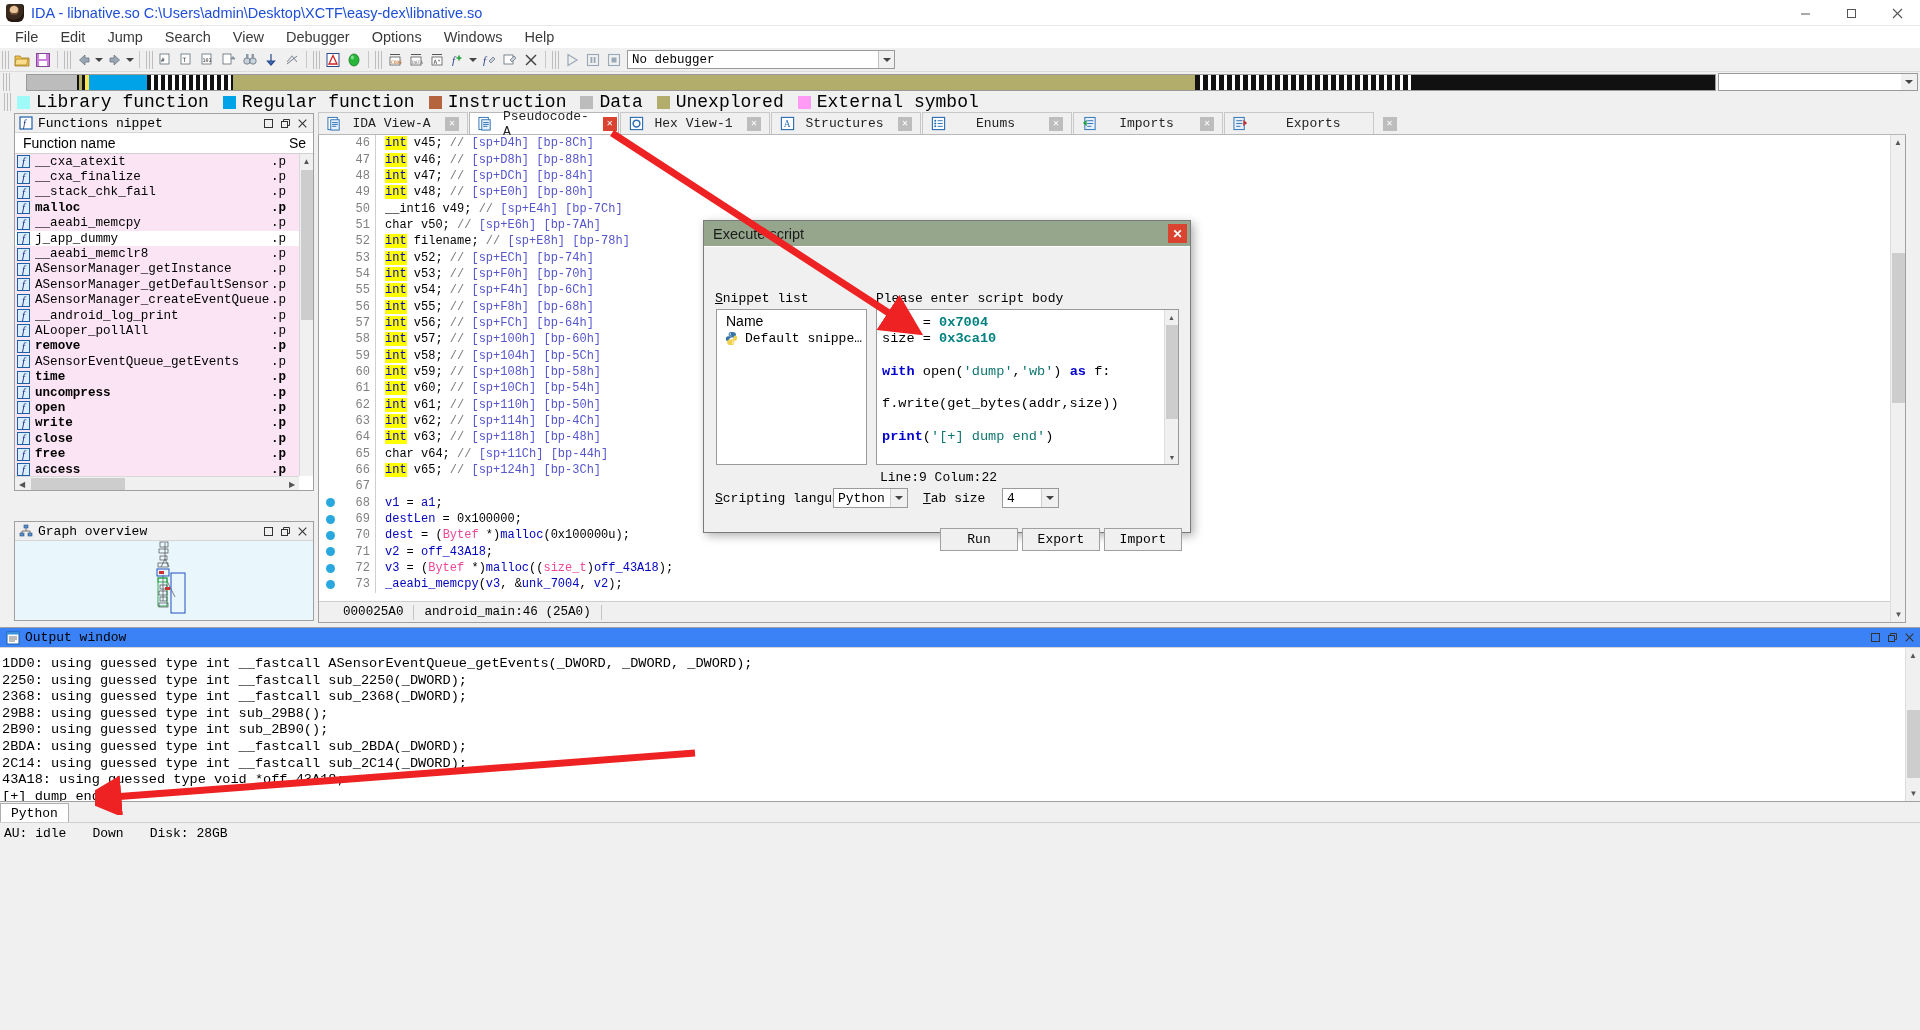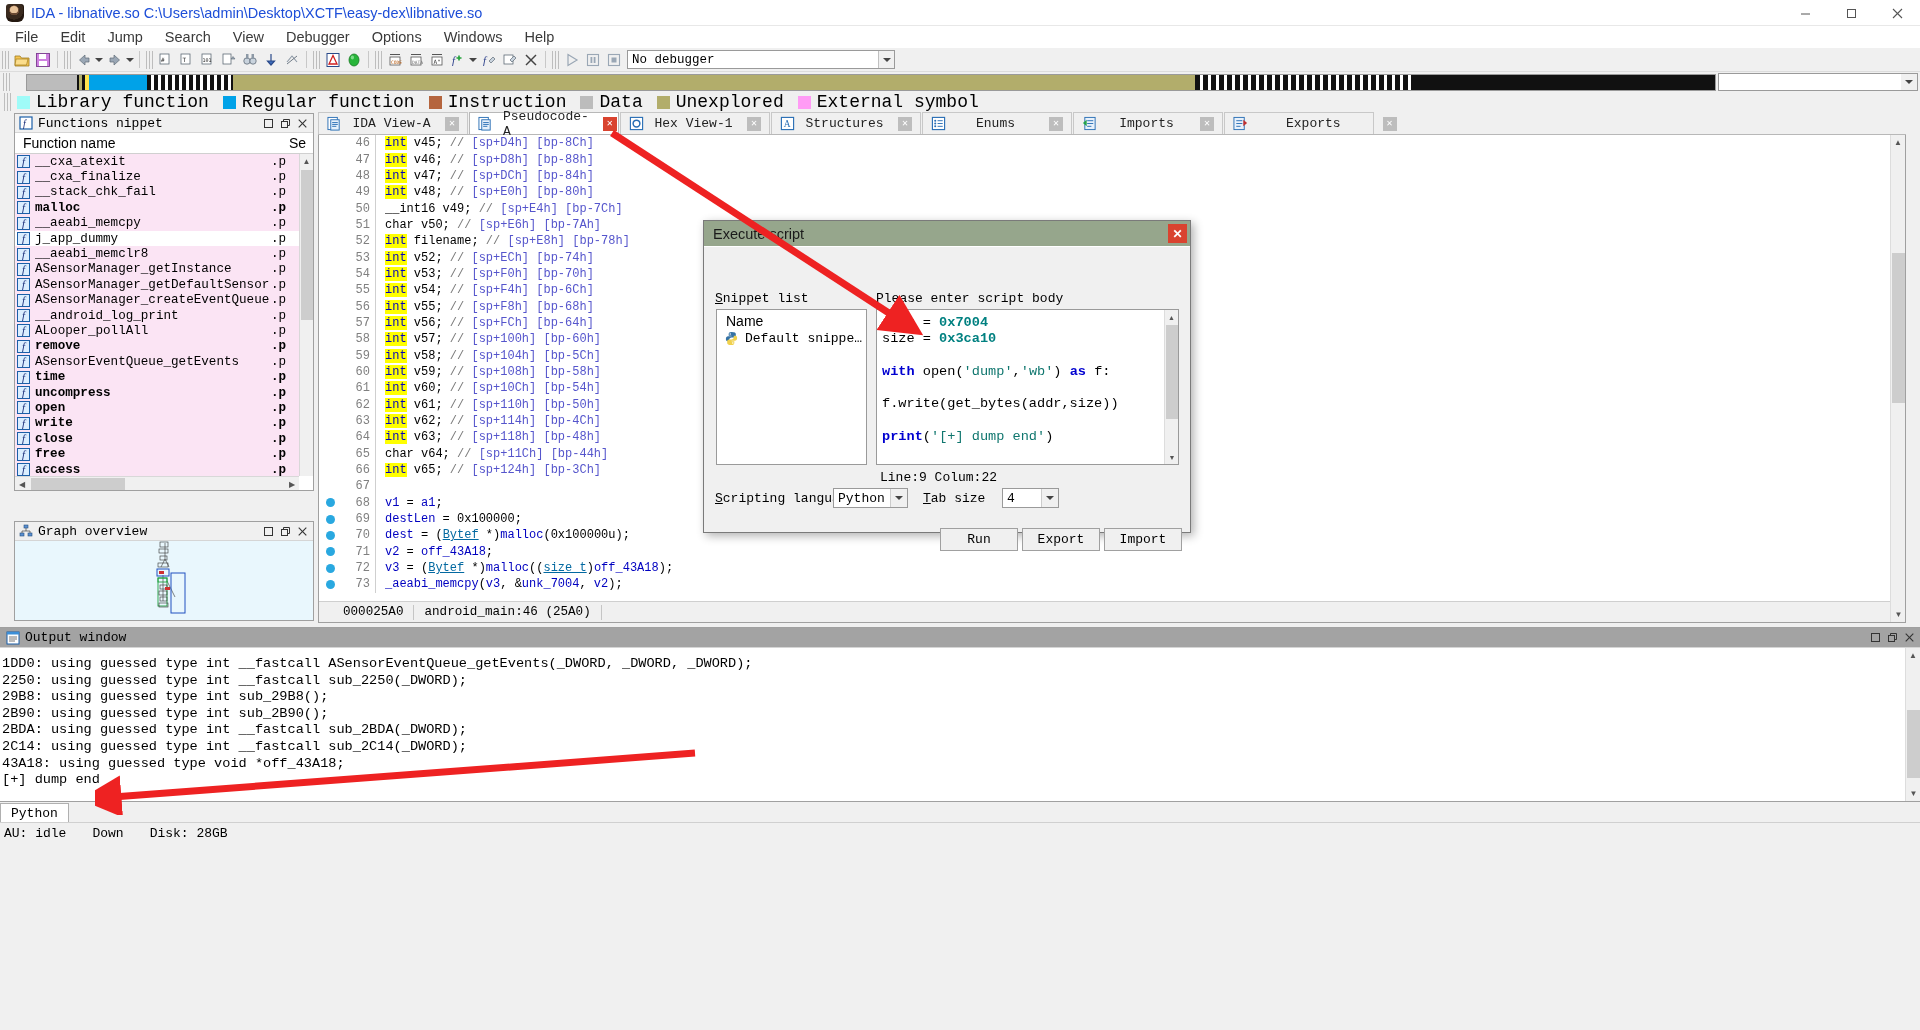--- a/index.html
+++ b/index.html
@@ -181,36 +181,36 @@
     background: #fff; border: 1px solid #a0a0a0; border-top: none; overflow: hidden;
   }
   .code-area { position: absolute; left: 0; top: 0; right: 15px; bottom: 22px; overflow: hidden;
     font-family: "Liberation Mono", monospace; font-size: 12px; }
   .code-line { display: flex; height: 16.35px; align-items: center; white-space: pre; }
   .bp-col { width: 22px; flex: none; display:flex; align-items:center; justify-content:center;}
   .bp-dot { width: 9px; height: 9px; border-radius: 50%; background: #29a8e0; }
   .ln-col { width: 34px; flex: none; text-align: right; color: #808080; padding-right: 5px; }
   .ln-sep { width: 1px; align-self: stretch; background: #cfcfcf; flex: none; margin-right: 9px;}
   .kw-hl { background: #ffff00; color: #0000c0; }
-  .kw { color: #0369a1; text-decoration: underline; }
+  .kw { color: #ec4899; }
   .cmt { color: #7a7a7a; }
   .addr { color: #5555cc; }
   .var { color: #0000c0; }
   .plain { color: #000; }
   .code-status {
     position: absolute; left: 0; bottom: 0; right: 15px; height: 21px;
     background: #f0f0f0; border-top: 1px solid #cfcfcf;
     font-family: "Liberation Mono", monospace; font-size: 12.6px;
     display: flex; align-items: center; padding-left: 24px; gap: 10px;
   }
   .code-status .sep { width:1px; height:15px; background:#c5c5c5; }
 
   
   #output-window { left: 0px; top: 627px; width: 1920px; height: 175px; border-left: none; border-right: none; }
-  .ow-hdr { height: 20px; background: #a3a3a3; display:flex; align-items:center;
+  .ow-hdr { height: 20px; background: #3b82f6; display:flex; align-items:center;
     font-family:"Liberation Mono",monospace; font-size:13px; padding-left:6px;
     border-bottom:1px solid #d5d5d5; position: relative;}
   .ow-body {
     position:absolute; left:0; top:20px; right:15px; bottom:0; background:#fff; overflow:hidden;
     font-family:"Liberation Mono",monospace; font-size:13.6px;
   }
   .ow-line { height: 16.6px; white-space: pre; padding-left: 2px; }
 
   
   .py-tabbar {
@@ -933,20 +933,21 @@
               <line x1=".7" y1=".7" x2="8.3" y2="8.3" stroke="#333" stroke-width="1.1"></line>
               <line x1="8.3" y1=".7" x2=".7" y2="8.3" stroke="#333" stroke-width="1.1"></line>
             </svg>
           </span>
       </span>
     </div>
     <div class="ow-body" id="output-log">
         <div class="ow-line" style="overflow: hidden; height: 8px; color: rgb(0, 0, 0);"></div>
         <div class="ow-line">1DD0: using guessed type int __fastcall ASensorEventQueue_getEvents(_DWORD, _DWORD, _DWORD);</div>
         <div class="ow-line">2250: using guessed type int __fastcall sub_2250(_DWORD);</div>
+        <div class="ow-line">2368: using guessed type int __fastcall sub_2368(_DWORD);</div>
         <div class="ow-line">29B8: using guessed type int sub_29B8();</div>
         <div class="ow-line">2B90: using guessed type int sub_2B90();</div>
         <div class="ow-line">2BDA: using guessed type int __fastcall sub_2BDA(_DWORD);</div>
         <div class="ow-line">2C14: using guessed type int __fastcall sub_2C14(_DWORD);</div>
         <div class="ow-line">43A18: using guessed type void *off_43A18;</div>
         <div class="ow-line">[+] dump end</div>
       </div>
     <div class="right-scroll" style="top:20px;bottom:0;border-left:1px solid #ddd;">
       <div style="height:15px;display:flex;align-items:center;justify-content:center;font-size:8px;color:#555;">▲</div>
       <div style="position:absolute;left:1px;top:62px;width:13px;height:68px;background:#cdcdcd;"></div>

